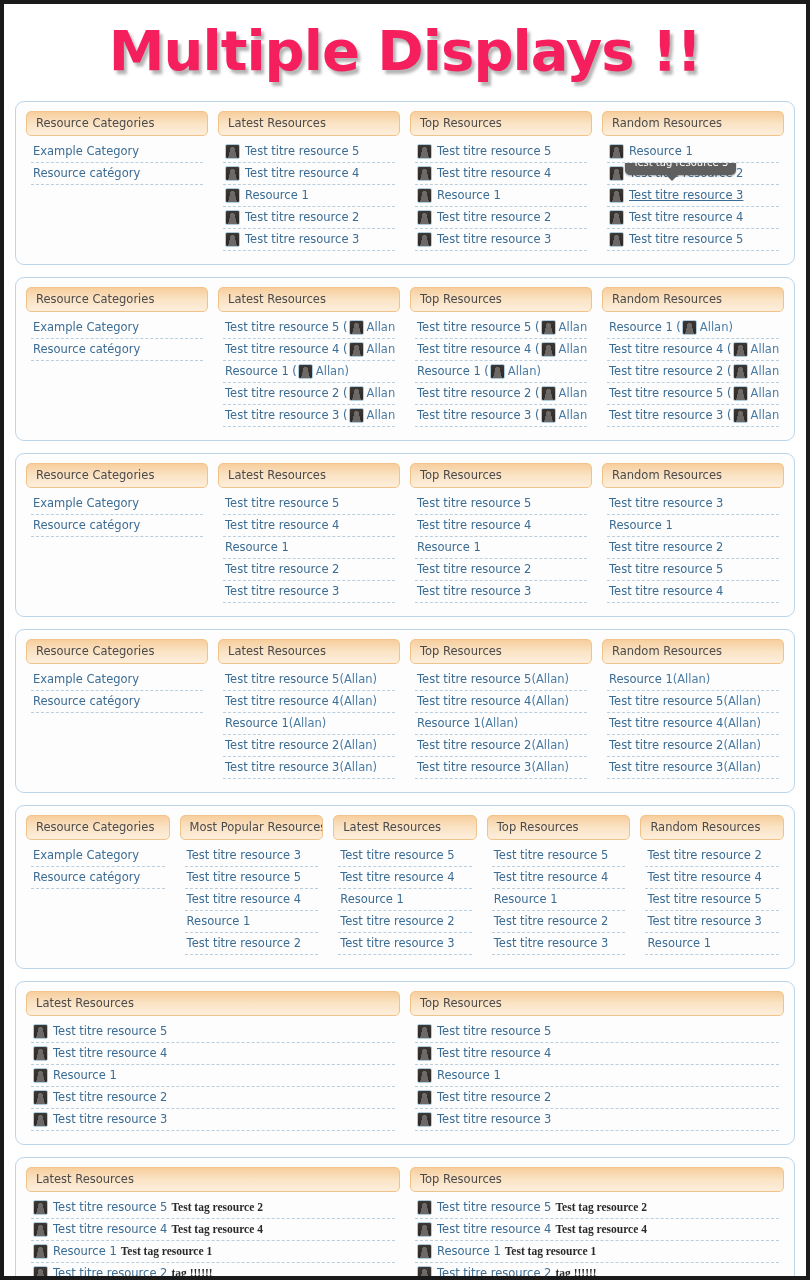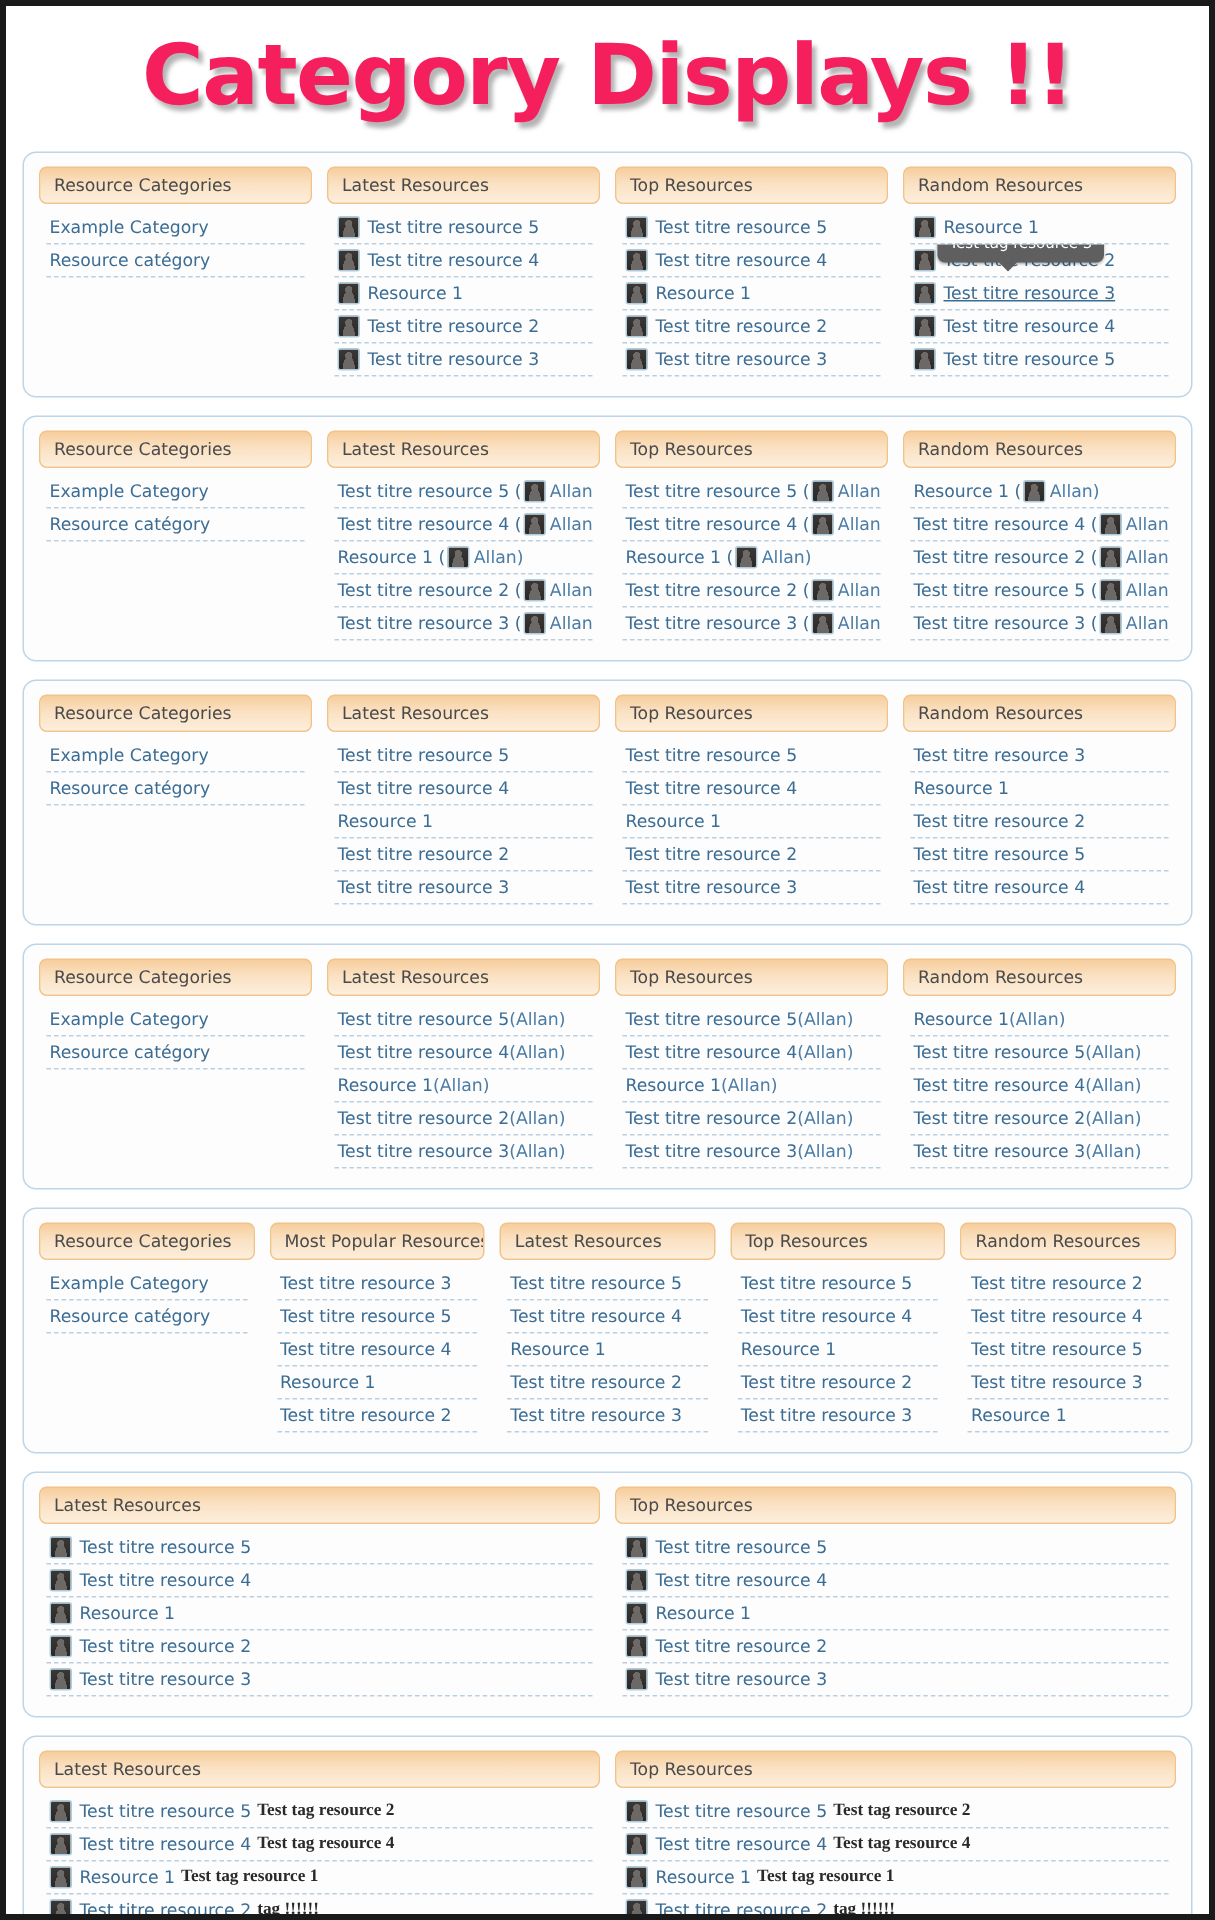--- a/index.html
+++ b/index.html
@@ -118,21 +118,21 @@
 
   .panel.p1 { min-height: 150px; }
   .panel.p3 .col-head, .panel.p4 .col-head { }
 </style>
 </head>
 <body>
 
 <div class="page">
 
   <div class="title-wrap">
-    <div class="title">Category Displays !!</div>
+    <div class="title">Multiple Displays !!</div>
   </div>
 
   <div id="panels-host">
       <div class="panel p1">
         <div class="col">
           <div class="col-head">Resource Categories</div>
           <ul class="list">
             <li>
               <span class="lnk">Example Category</span>
             </li>

